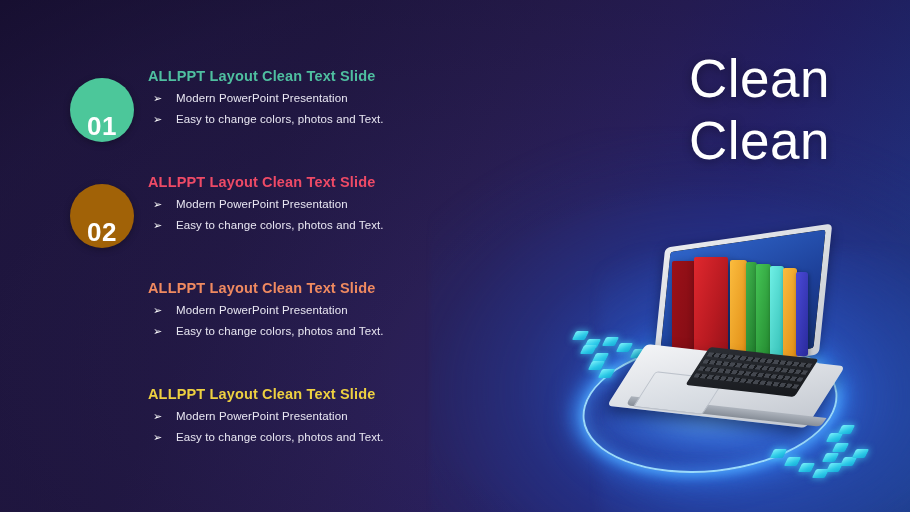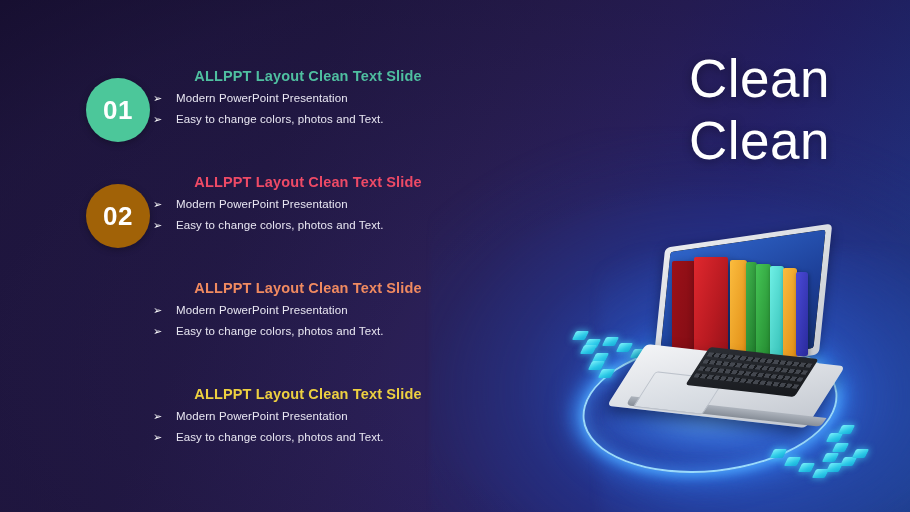--- a/index.html
+++ b/index.html
@@ -99,47 +99,46 @@
     height: 512px;
   }
   .agenda-item {
     position: absolute;
     left: 70px;
     width: 400px;
     height: 100px;
   }
   .circle {
     position: absolute;
-    left: 16px;
+    left: 0;
     top: 18px;
     width: 64px;
     height: 64px;
     border-radius: 50%;
     display: flex;
-    align-items: center;
+    align-items: flex-end;
     justify-content: center;
     color: #ffffff;
     font-size: 26px;
     font-weight: bold;
     letter-spacing: 0.5px;
     box-shadow: 0 2px 7px rgba(0,0,0,0.28);
   }
   .item-body {
     position: absolute;
     left: 78px;
     top: 0;
     width: 320px;
   }
   .item-heading {
     font-size: 14.5px;
     font-weight: bold;
     margin: 8px 0 0 0;
     letter-spacing: 0.15px;
     white-space: nowrap;
-    text-align: center;
   }
   .bullets {
     margin: 8px 0 0 0;
     padding: 0;
     list-style: none;
   }
   .bullet {
     position: relative;
     padding-left: 28px;
     margin-top: 9px;

